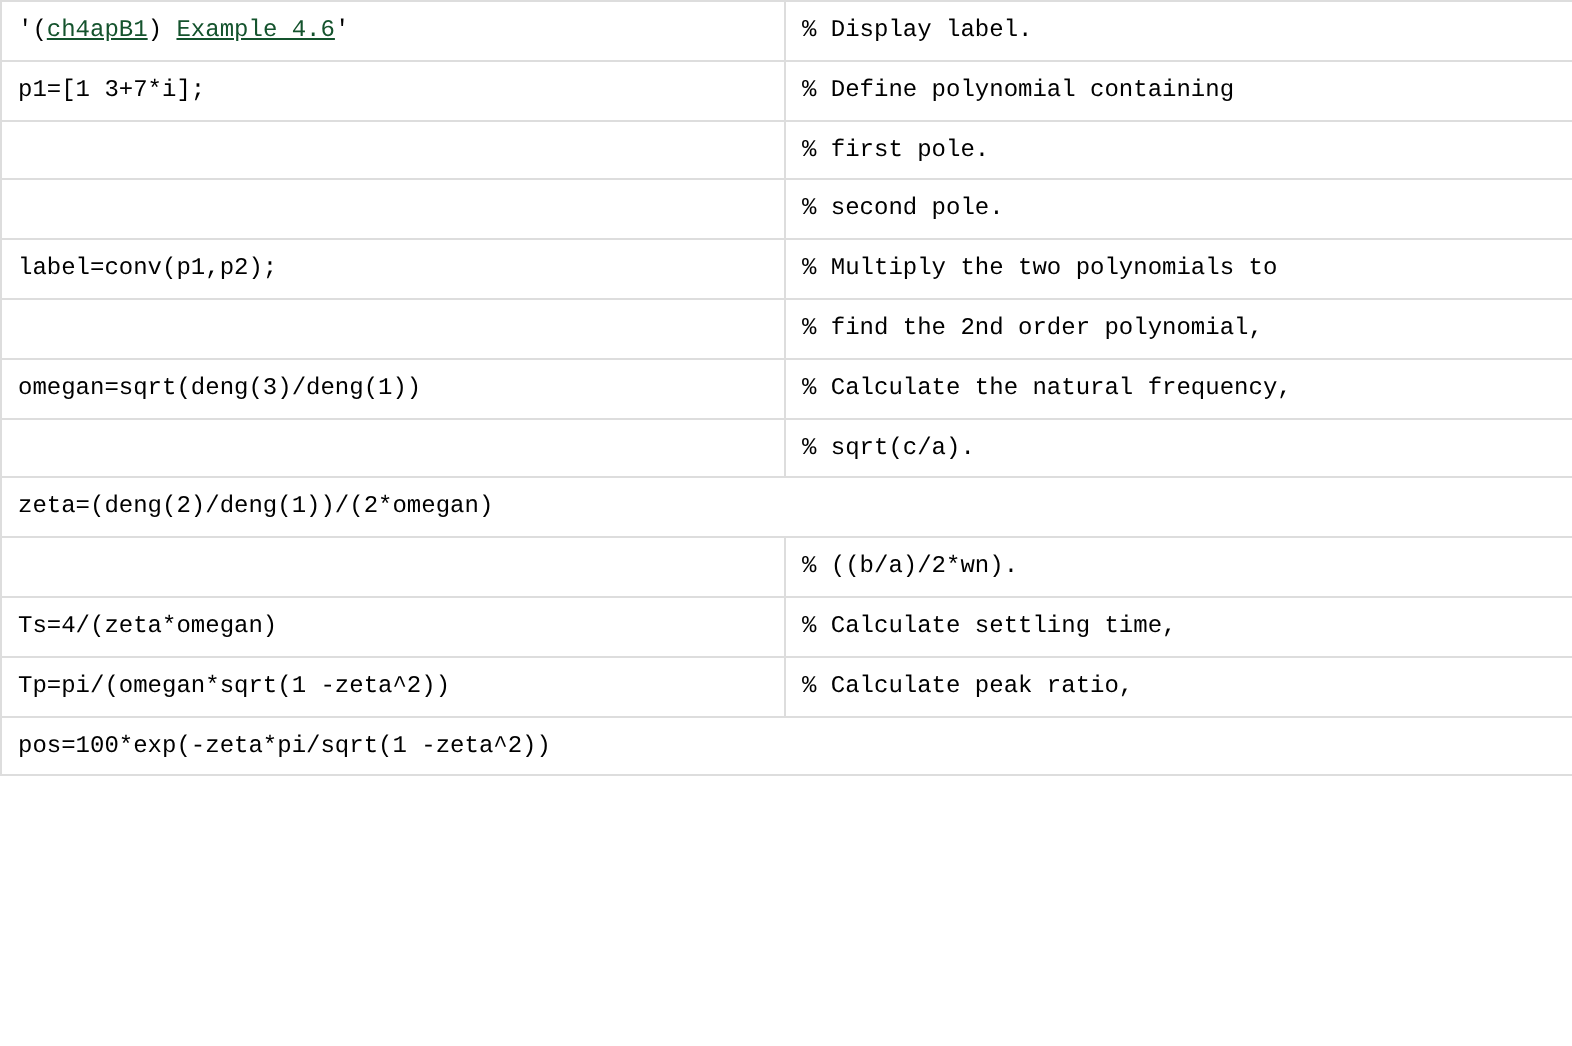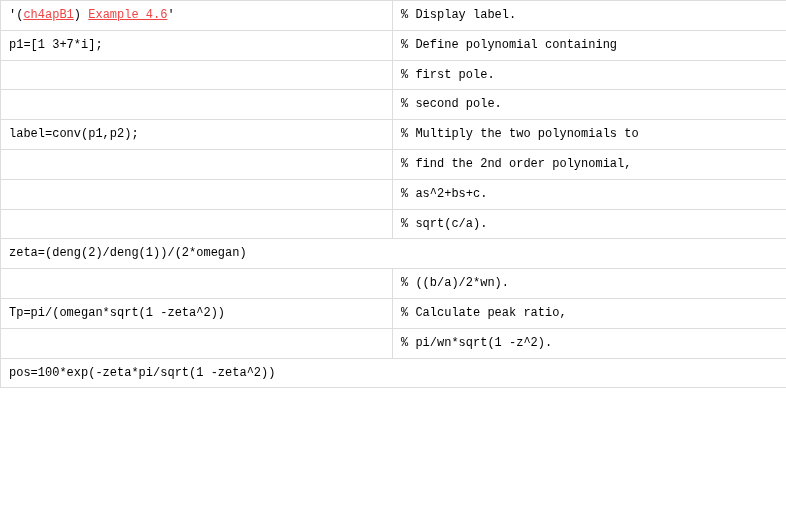--- a/index.html
+++ b/index.html
@@ -19,21 +19,21 @@
   col.right { width: 394px; }
   td {
     border: 1px solid #ddd;
     padding: 6px 8px;
     vertical-align: top;
     line-height: 1.4;
     white-space: nowrap;
     overflow: hidden;
   }
   a.link {
-    color: #ef4444;
+    color: #14532d;
     text-decoration: underline;
   }
   .spanning {
     border-right: 1px solid #ddd;
   }
 </style>
 </head>
 <body>
 
 <table>
@@ -61,43 +61,43 @@
       </tr>
     <tr>
         <td>label=conv(p1,p2);</td>
         <td>% Multiply the two polynomials to</td>
       </tr>
     <tr>
         <td></td>
         <td>% find the 2nd order polynomial,</td>
       </tr>
     <tr>
-        <td></td>
-        <td>% as^2+bs+c.</td>
+        <td>omegan=sqrt(deng(3)/deng(1))</td>
+        <td>% Calculate the natural frequency,</td>
       </tr>
     <tr>
         <td></td>
         <td>% sqrt(c/a).</td>
       </tr>
 
     <tr>
         <td colspan="2" class="spanning">zeta=(deng(2)/deng(1))/(2*omegan)</td>
       </tr>
 
     <tr>
         <td></td>
         <td>% ((b/a)/2*wn).</td>
       </tr>
     <tr>
+        <td>Ts=4/(zeta*omegan)</td>
+        <td>% Calculate settling time,</td>
+      </tr>
+    <tr>
         <td>Tp=pi/(omegan*sqrt(1 -zeta^2))</td>
         <td>% Calculate peak ratio,</td>
-      </tr>
-    <tr>
-        <td></td>
-        <td>% pi/wn*sqrt(1 -z^2).</td>
       </tr>
 
     <tr>
         <td colspan="2" class="spanning">pos=100*exp(-zeta*pi/sqrt(1 -zeta^2))</td>
       </tr>
 
   </tbody>
 </table>
 
 </body></html>

